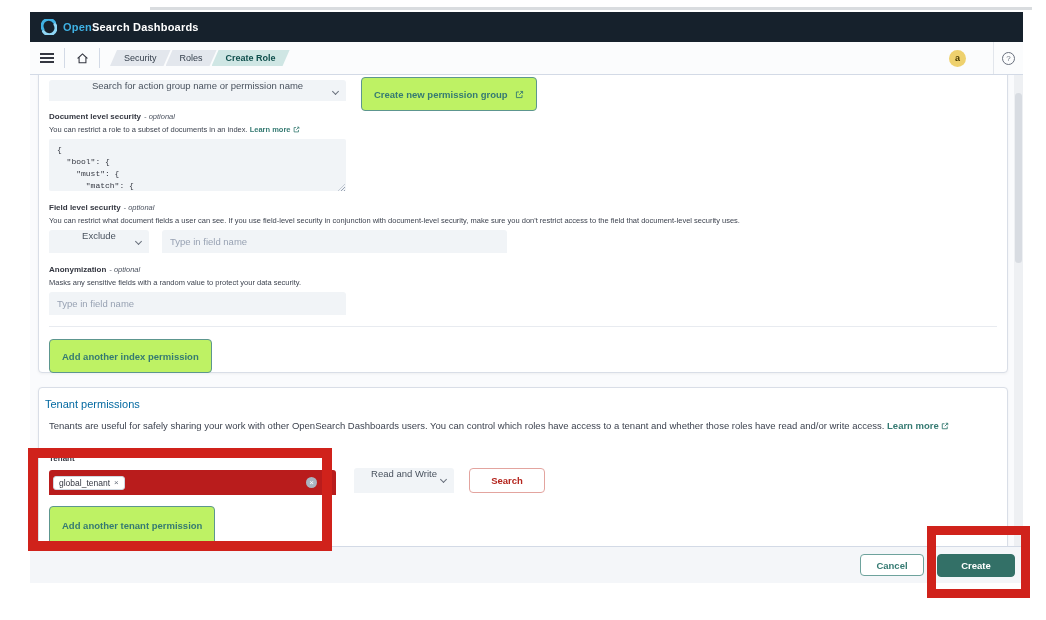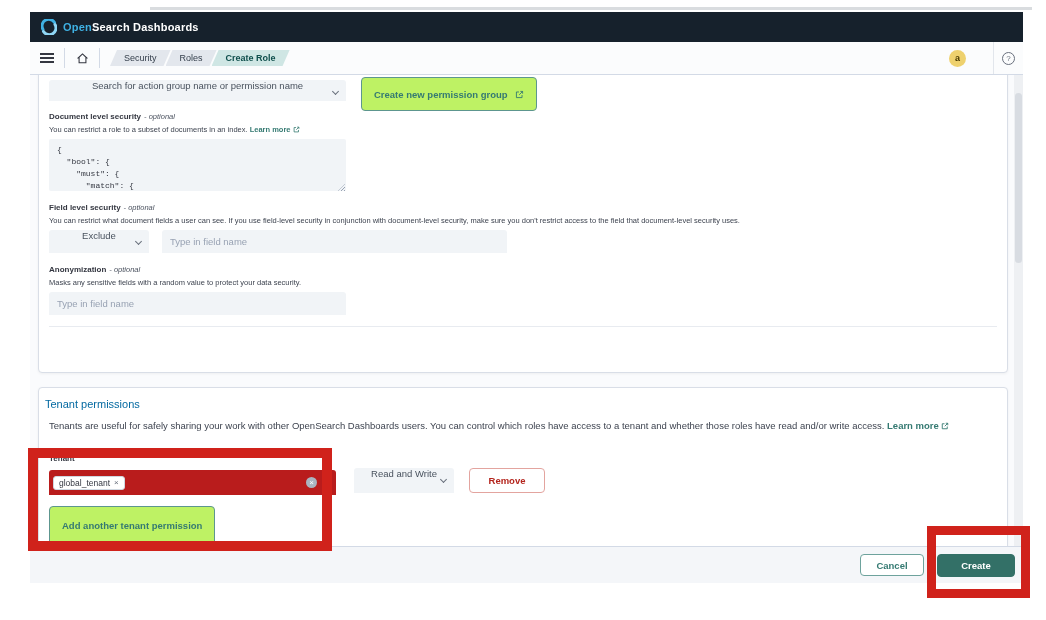--- a/index.html
+++ b/index.html
@@ -177,20 +177,23 @@
         </div>
         <input class="inp ctl" style="left: 123px; top: 162px; width: 345px; height: 23px;" placeholder="Type in field name">
 
         <div class="lbl" style="left:10px; top:197px;">
           <span>Anonymization</span><span class="opt">- optional</span>
         </div>
         <div class="help-txt" style="left:10px; top:210px;">Masks any sensitive fields with a random value to protect your data security.</div>
         <input class="inp ctl" style="left: 10px; top: 224px; width: 297px; height: 23px;" placeholder="Type in field name">
 
         <div class="hr"></div>
+        <button class="btn-o" style="left:10px; top:271px; height:23px;">
+          <span>Add another index permission</span>
+        </button>
       </div>
 
       <div class="panel panel2">
         <div class="title-m">Tenant permissions</div>
         <div class="desc-m">
           <span>Tenants are useful for safely sharing your work with other OpenSearch Dashboards users. You can control which roles have access to a tenant and whether those roles have read and/or write access.</span>
           <a class="lnk">Learn more</a><svg class="popout" width="8" height="8" viewBox="0 0 16 16" fill="none" stroke="#357a72" stroke-width="1.8">
               <path d="M12.5 9v4.5H2.5V3.5H7"></path>
               <path d="M9.5 2.5h4v4"></path>
               <path d="M13.5 2.5L7.5 8.5"></path>
@@ -206,21 +209,21 @@
           </span>
           <span class="combo-icons">
             <span class="clear-circle">×</span>
             <span class="chev"></span>
           </span>
         </div>
         <div class="sel ctl" style="left:315px; top:80px; width:100px; height:25px;">
           <span>Read and Write</span>
           <span class="chev"></span>
         </div>
-        <button class="btn-danger" style="left:430px; top:80px; width:76px; height:25px;">Remove</button>
+        <button class="btn-danger" style="left:430px; top:80px; width:76px; height:25px;">Search</button>
 
         <button class="btn-o" style="left:10px; top:118px; height:39px;">
           <span>Add another tenant permission</span>
         </button>
       </div>
 
       <div class="scroll-track">
           <span class="scroll-thumb"></span>
         </div>
     </div>

